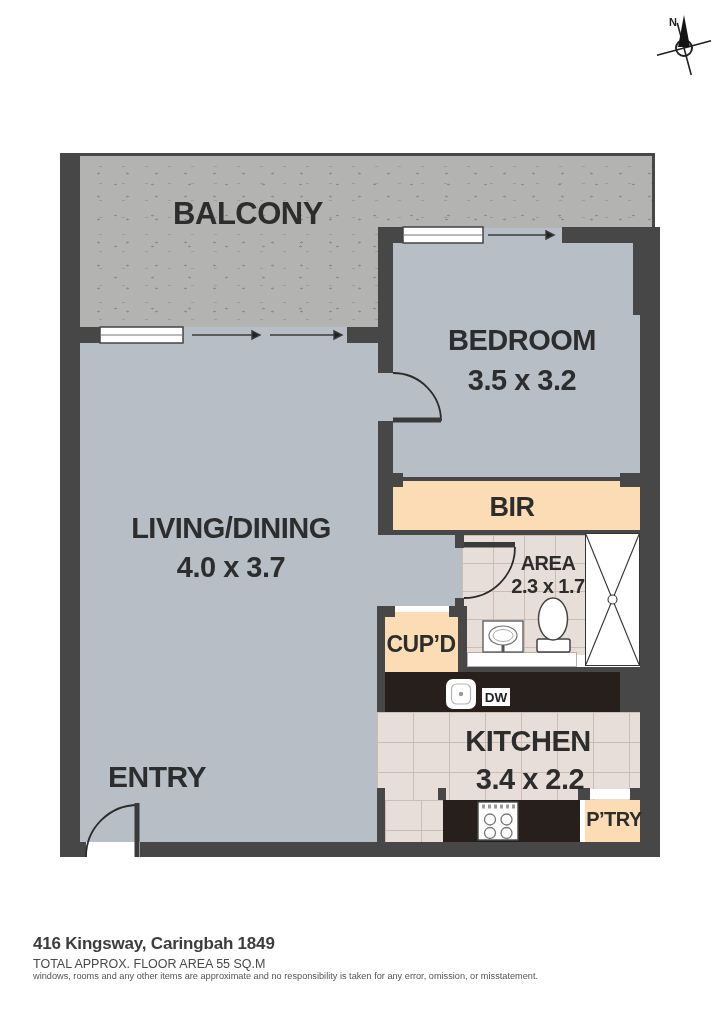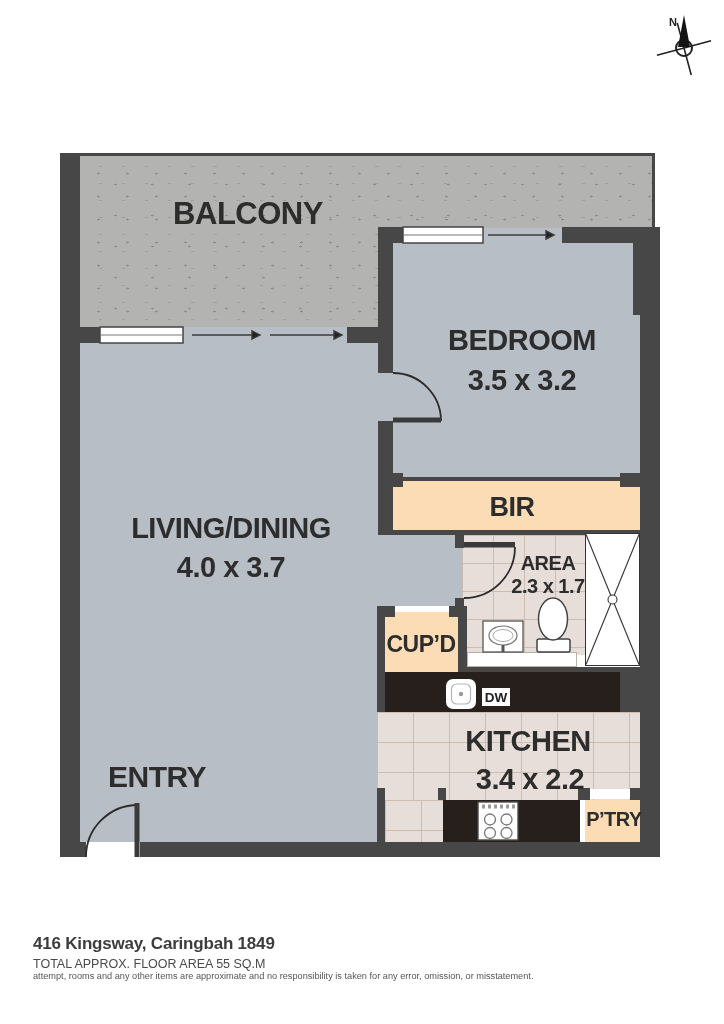--- a/index.html
+++ b/index.html
@@ -193,16 +193,16 @@
   <div class="lbl" style="left:548px;top:586px;font-size:20px;text-align:center;">2.3 x 1.7</div>
   <div class="lbl" style="left:421px;top:644px;font-size:23px;">CUP’D</div>
   <div class="lbl" style="left:528px;top:741px;font-size:29px;">KITCHEN</div>
   <div class="lbl" style="left:530px;top:779px;font-size:29px;">3.4 x 2.2</div>
   <div class="lbl" style="left:614px;top:819px;font-size:20px;">P’TRY</div>
   <div class="lbl-left" style="left:91px;top:777px;font-size:30px;margin-left:17px;">ENTRY</div>
 
   <div class="footer-address">416 Kingsway, Caringbah 1849</div>
   <div class="footer-area">TOTAL APPROX. FLOOR AREA 55 SQ.M</div>
   <div class="footer-disc">
-    <div>attempt, rooms and any other items are approximate and no responsibility is taken for any error, omission, or misstatement.</div>
+    <div>windows, rooms and any other items are approximate and no responsibility is taken for any error, omission, or misstatement.</div>
   </div>
 
 </div>
 
 </body></html>

